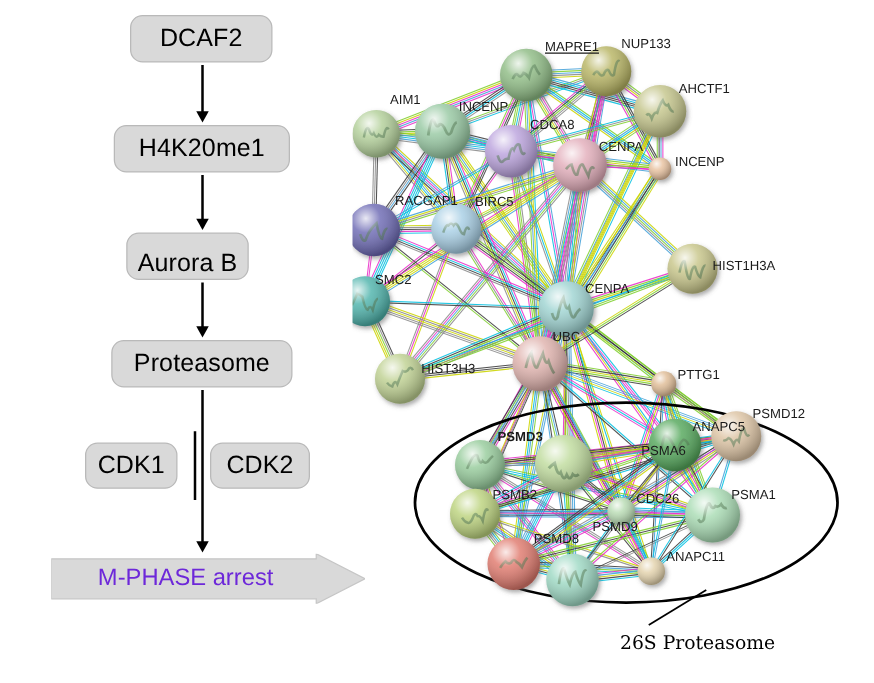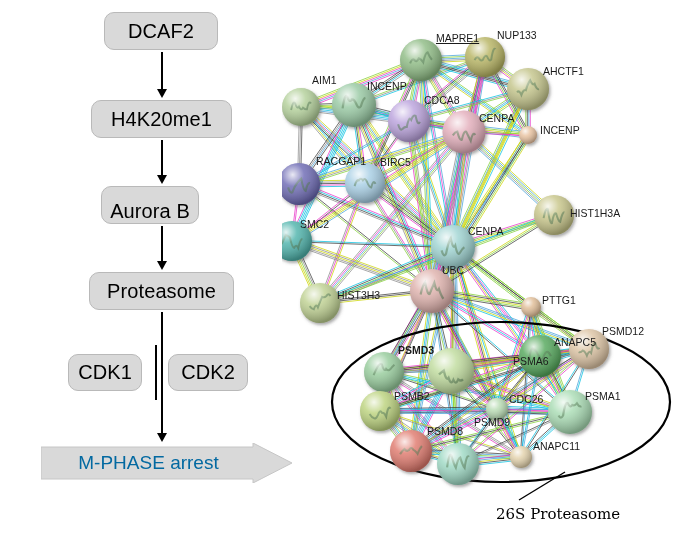--- a/index.html
+++ b/index.html
@@ -59,21 +59,21 @@
     width: 251px; height: 40px;
   }
   #mphase-arrow .m-label {
     position: absolute;
     left: 0; top: 0;
     width: 215px; height: 40px;
     display: flex;
     align-items: center;
     justify-content: center;
     font-size: 19px;
-    color: #0369a1;
+    color: #6d28d9;
     z-index: 2;
     white-space: nowrap;
   }
 
   
   #network-panel {
     position: absolute;
     left: 282px; top: 0;
     width: 417px; height: 546px;
   }

